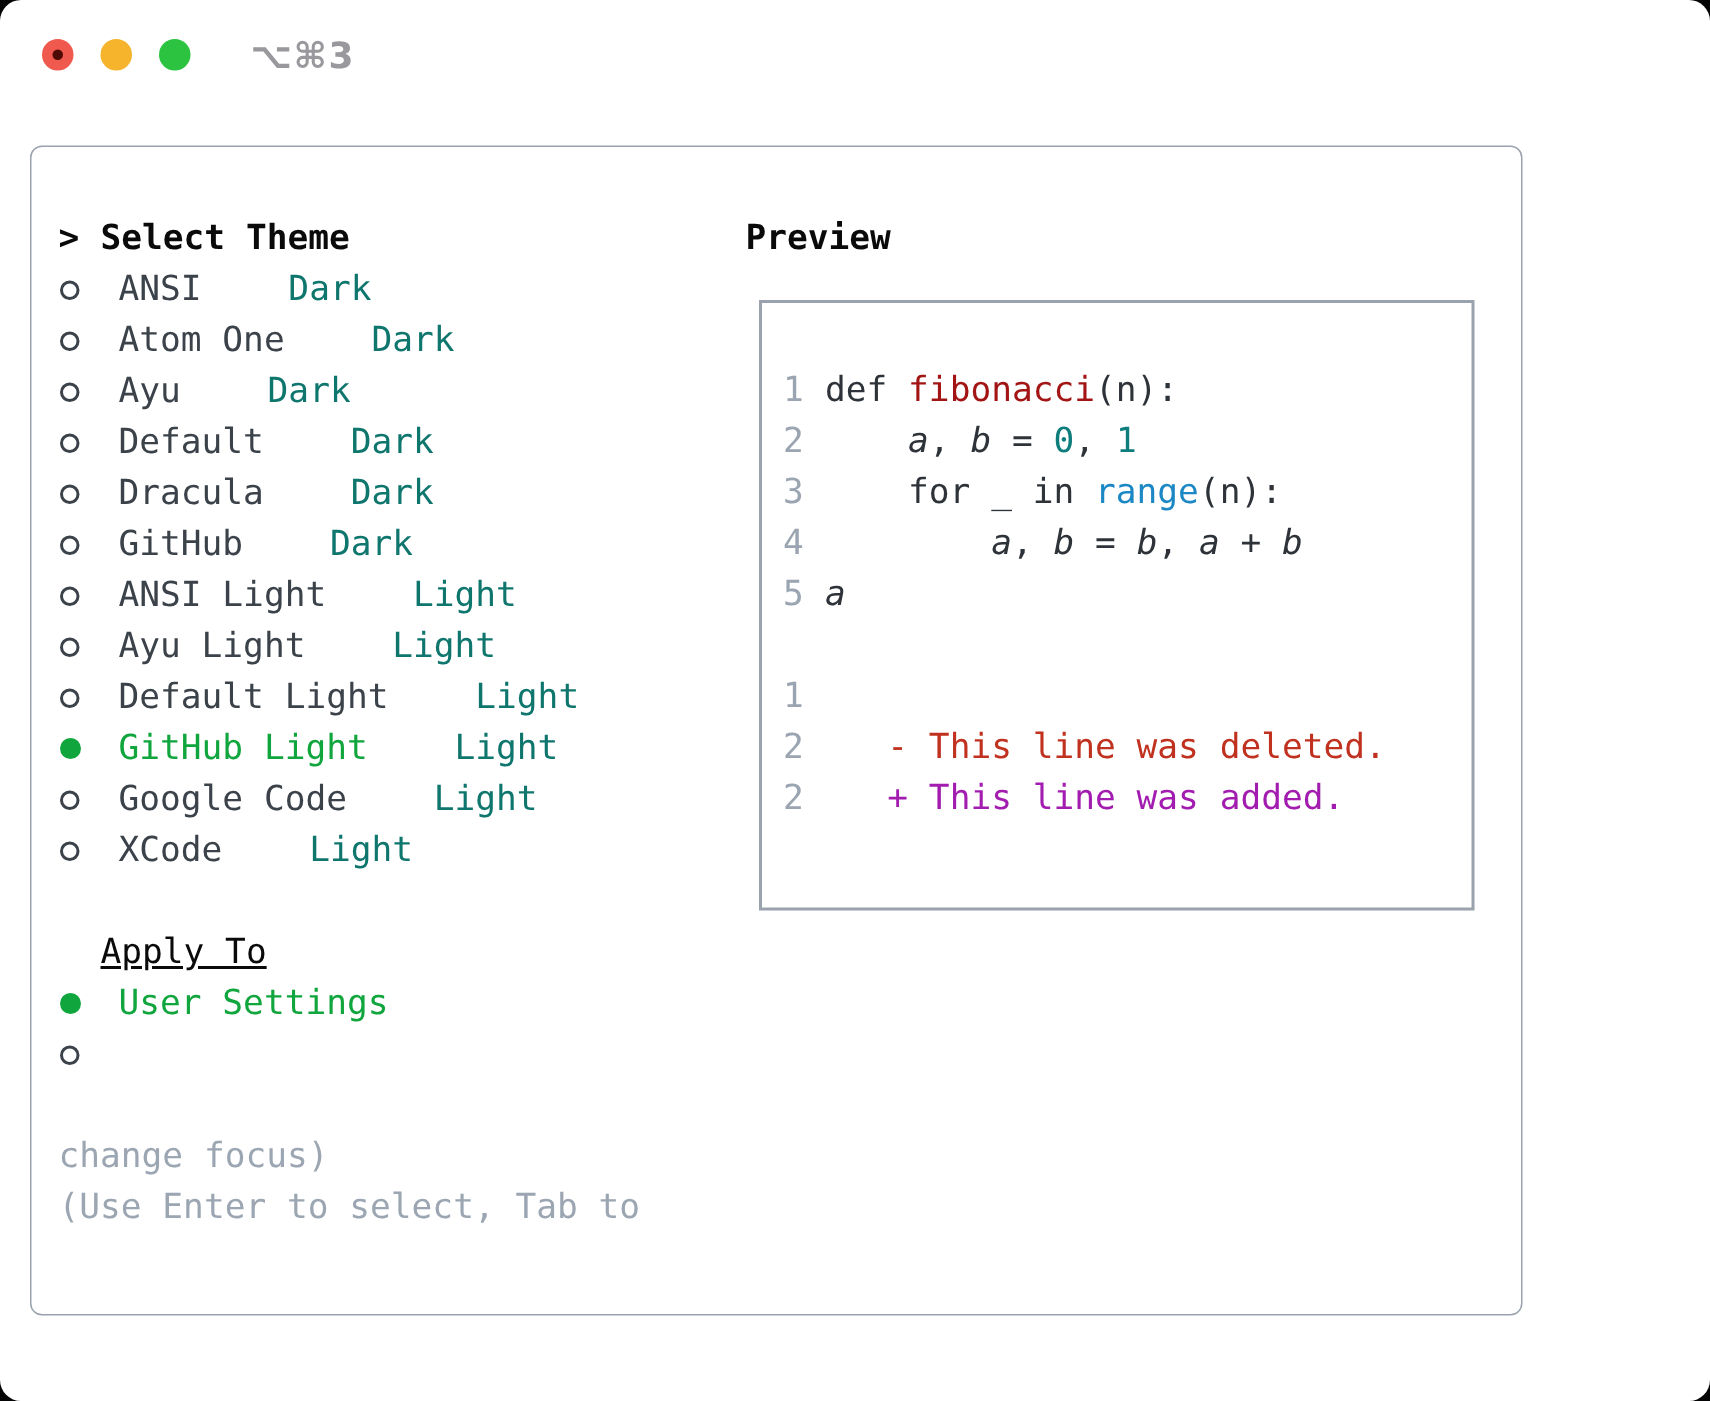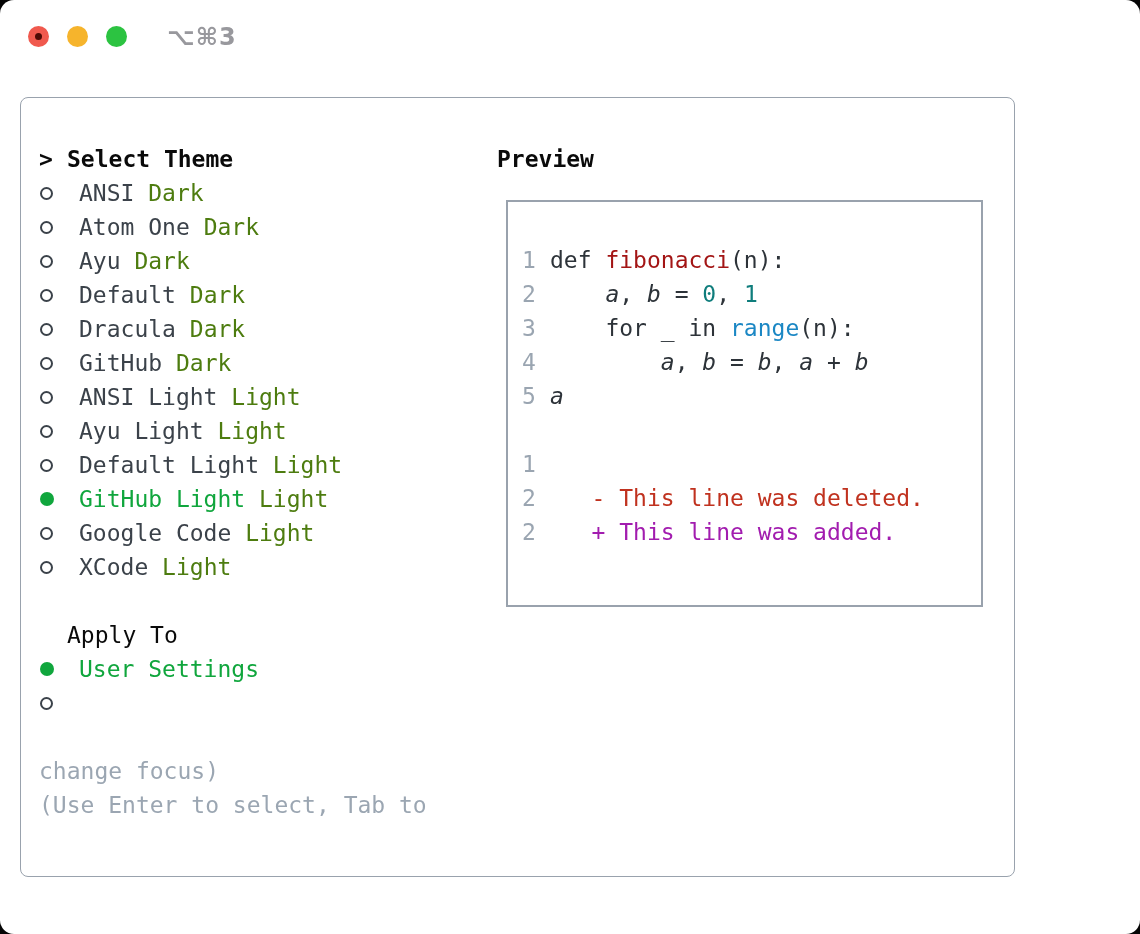--- a/index.html
+++ b/index.html
@@ -22,26 +22,26 @@
   
   .panel{
     position:absolute;left:20px;top:97px;width:995px;height:780px;
     border:1.5px solid #99a2ad;border-radius:8px;box-sizing:border-box;
   }
   .row{height:34px;line-height:34px;font-size:23px;white-space:pre;display:flex;align-items:center;}
   .left-col{position:absolute;left:18px;top:44px;}
   .prefix{display:inline-flex;width:28px;height:34px;align-items:center;flex:none;}
   .prompt{font-weight:bold;color:#0a0a0a;}
   .hdr{font-weight:bold;color:#0a0a0a;}
-  .subhdr{color:#0a0a0a;}
+  .subhdr{color:#0a0a0a;text-decoration:underline;}
   .radio{width:13px;height:13px;border-radius:50%;border:2px solid #3b424a;box-sizing:border-box;margin-left:1px;}
   .radio.sel{background:#10a63d;border:none;width:14px;height:14px;}
   .item-name{color:#3b424a;margin-left:12px;}
   .item-name.sel{color:#10a63d;}
-  .item-variant{color:#4d7c0f;}
+  .item-variant{color:#0f766e;margin-left:44px;}
   .hint{color:#9ba6b2;}
   
   .preview-title{position:absolute;left:476px;top:44px;}
   .preview-box{
     position:absolute;left:485px;top:102px;width:477px;height:407px;
     border:2px solid #99a2ad;box-sizing:border-box;
     padding:41px 0 0 14px;overflow:hidden;
   }
   .cline{height:34px;line-height:34px;font-size:23px;display:flex;white-space:pre;}
   .ln{width:28px;flex:none;color:#9aa5b1;}

